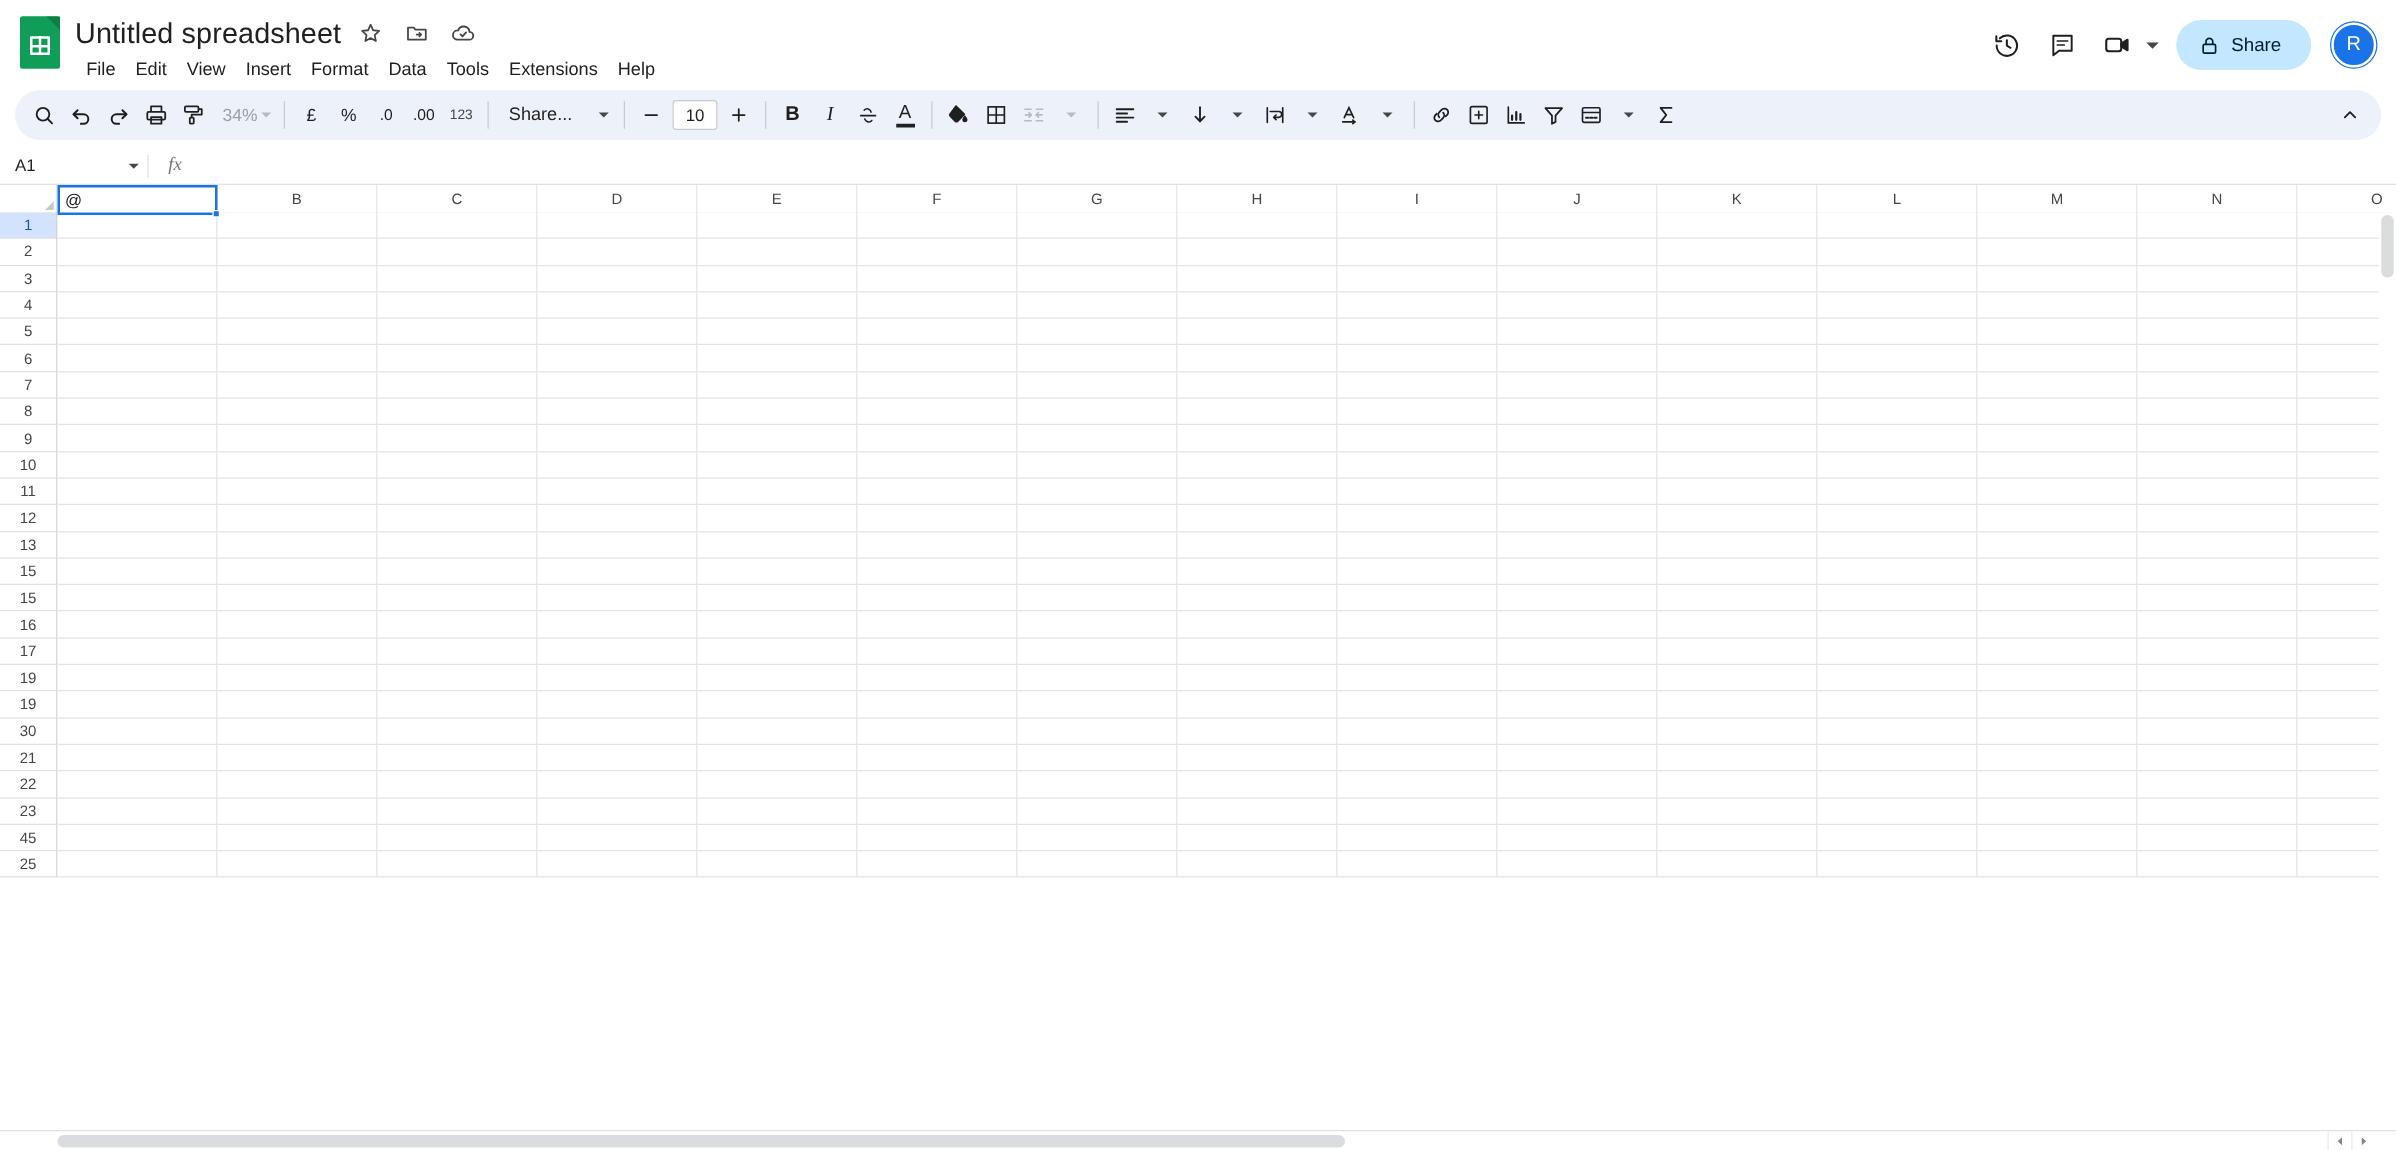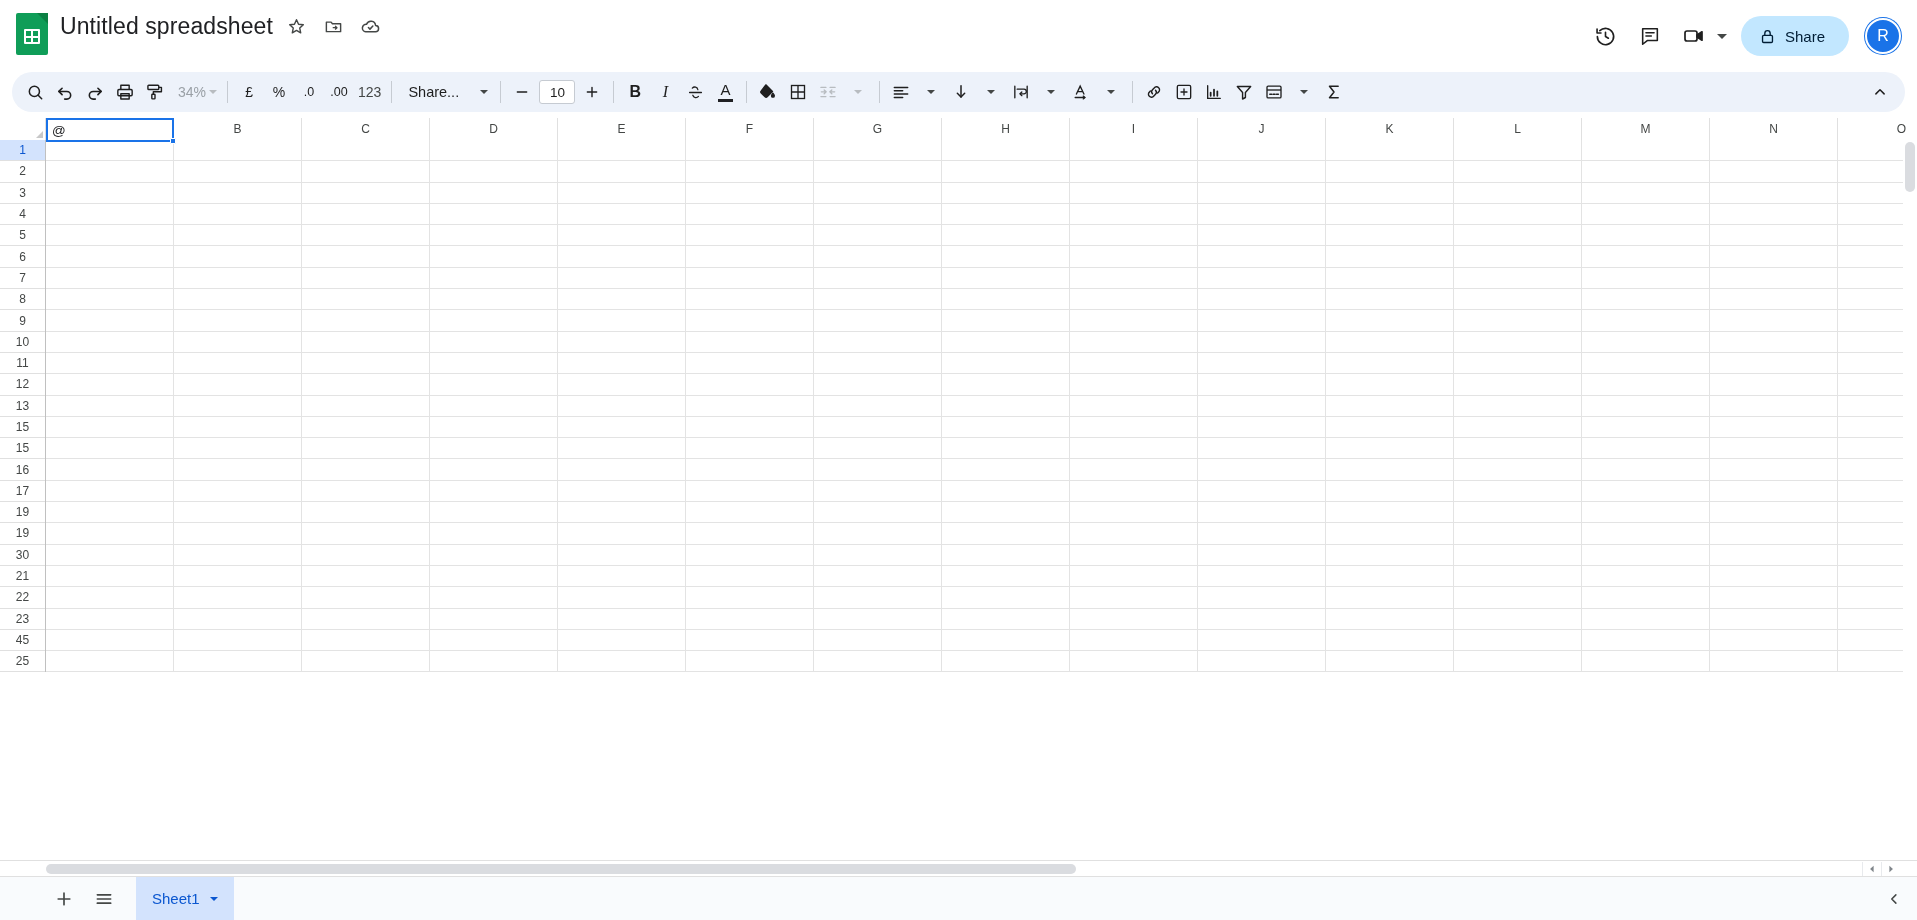--- a/index.html
+++ b/index.html
@@ -174,20 +174,31 @@
         </span>
 
         <span class="title-icon">
           <svg width="21" height="21" viewBox="0 0 24 24" fill="none" stroke="#444746" stroke-width="1.7" stroke-linejoin="round" stroke-linecap="round">
             <path d="M6.5 18h11a3.6 3.6 0 0 0 .3-7.2 5.3 5.3 0 0 0-10.3-1.3A3.8 3.8 0 0 0 6.5 18z"></path>
             <path d="M9.6 13.2l1.8 1.8 3.3-3.6"></path>
           </svg>
         </span>
       </div>
 
+      <div class="menu-row">
+        <span class="menu-item">File</span>
+        <span class="menu-item">Edit</span>
+        <span class="menu-item">View</span>
+        <span class="menu-item">Insert</span>
+        <span class="menu-item">Format</span>
+        <span class="menu-item">Data</span>
+        <span class="menu-item">Tools</span>
+        <span class="menu-item">Extensions</span>
+        <span class="menu-item">Help</span>
+      </div>
     </div>
 
     <div class="header-right">
       <div class="hicon">
         <svg width="23" height="23" viewBox="0 0 24 24" fill="none" stroke="#1f1f1f" stroke-width="1.7" stroke-linecap="round" stroke-linejoin="round">
           <path d="M3.5 12a8.5 8.5 0 1 0 2.6-6.1"></path>
           <path d="M3.2 4.2v4.1h4.1"></path>
           <path d="M12 7.6V12l3 1.8"></path>
         </svg>
       </div>
@@ -276,21 +287,21 @@
       <div class="tb">
         <span class="tb-txt">%</span>
       </div>
       <div class="tb">
         <span class="tb-txt" style="font-size:12.5px">.0</span>
       </div>
       <div class="tb">
         <span class="tb-txt" style="font-size:12.5px">.00</span>
       </div>
       <div class="tb">
-        <span class="tb-txt" style="font-size:14px;color:#444746">123</span>
+        <span class="tb-txt" style="font-size:11px;color:#444746">123</span>
       </div>
 
       <div class="divider"></div>
 
       <div class="font-box">
         <span class="tb-txt" style="font-size:14.5px">Share...</span>
         <span class="caret" style="margin-left:auto"></span>
       </div>
 
       <div class="divider"></div>
@@ -446,20 +457,31 @@
       </div>
 
       <div class="collapse-btn">
         <svg width="18" height="18" viewBox="0 0 24 24" fill="none" stroke="#1f1f1f" stroke-width="2" stroke-linecap="round" stroke-linejoin="round">
           <path d="M6.5 14.5L12 9l5.5 5.5"></path>
         </svg>
       </div>
     </div>
   </div>
 
+  <div class="formula-bar">
+    <div class="namebox">
+      <span class="namebox-val">A1</span>
+      <span class="namebox-caret">
+        <span class="caret"></span>
+      </span>
+    </div>
+    <div class="fb-divider"></div>
+    <div class="fx">fx</div>
+    <input class="formula-input" value="" style="">
+  </div>
 
   <div class="grid-area">
 
     <div class="colhead-row">
       <div class="corner"></div>
       <div id="colheads" style="display:flex">
           <div class="colhead active" style="width: 128px;">A</div>
           <div class="colhead" style="width: 128px;">B</div>
           <div class="colhead" style="width: 128px;">C</div>
           <div class="colhead" style="width: 128px;">D</div>
@@ -954,34 +976,13 @@
           </svg>
       </div>
       <div class="harrow">
         <svg width="8" height="8" viewBox="0 0 10 10">
             <path d="M3 1l4.4 4L3 9z" fill="#80868b"></path>
           </svg>
       </div>
     </div>
   </div>
 
-  <div class="sheetbar">
-    <div class="sb-icon">
-      <svg width="20" height="20" viewBox="0 0 24 24" stroke="#444746" stroke-width="2" stroke-linecap="round">
-          <path d="M12 5v14M5 12h14"></path>
-        </svg>
-    </div>
-    <div class="sb-icon">
-      <svg width="20" height="20" viewBox="0 0 24 24" stroke="#444746" stroke-width="2" stroke-linecap="round">
-          <path d="M4 7h16M4 12h16M4 17h16"></path>
-        </svg>
-    </div>
-    <div class="sheet-tab">
-      <span>Sheet1</span>
-      <span class="caret"></span>
-    </div>
-    <div class="sb-right">
-      <svg width="18" height="18" viewBox="0 0 24 24" fill="none" stroke="#444746" stroke-width="2" stroke-linecap="round" stroke-linejoin="round">
-        <path d="M14.5 6.5L9 12l5.5 5.5"></path>
-      </svg>
-    </div>
-  </div>
 </div>
 
 </body></html>

